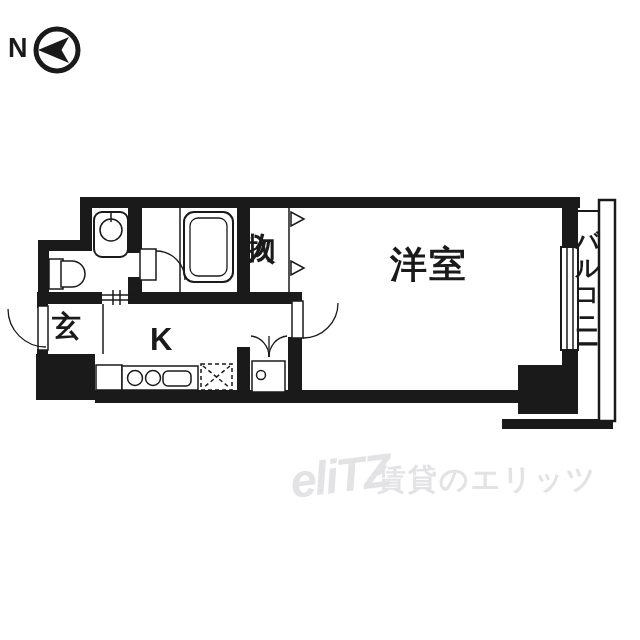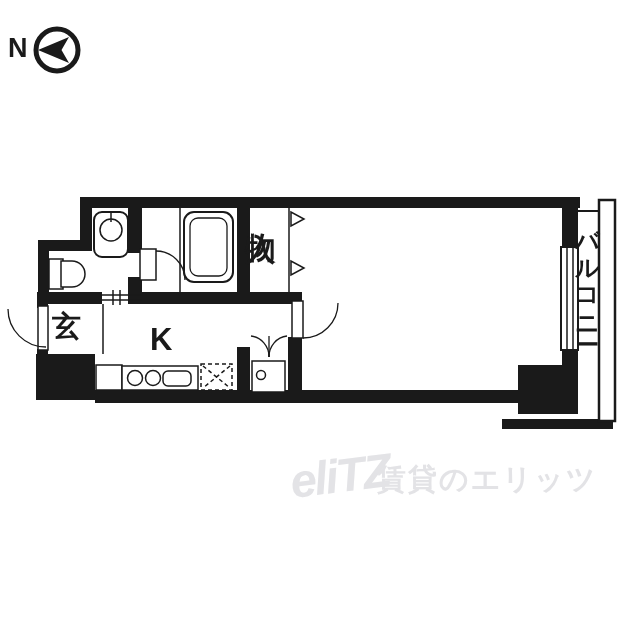--- a/index.html
+++ b/index.html
@@ -126,18 +126,19 @@
       <circle cx="261" cy="375" r="4.5"></circle>
     </g>
 
     <line x1="103" y1="304" x2="103" y2="354" stroke="#1a1a1a" stroke-width="1.5"></line>
   </svg>
 
   <div class="lbl lbl-n">N</div>
   <div class="lbl lbl-genkan">玄</div>
   <div class="lbl lbl-kitchen">K</div>
   <div class="lbl lbl-closet">物入</div>
+  <div class="lbl lbl-room">洋室</div>
   <div class="lbl lbl-balcony">バルコニー</div>
 
   <div class="wm wm-logo">eliTZ</div>
   <div class="wm wm-text">賃貸のエリッツ</div>
 
 </div>
 
 </body></html>

